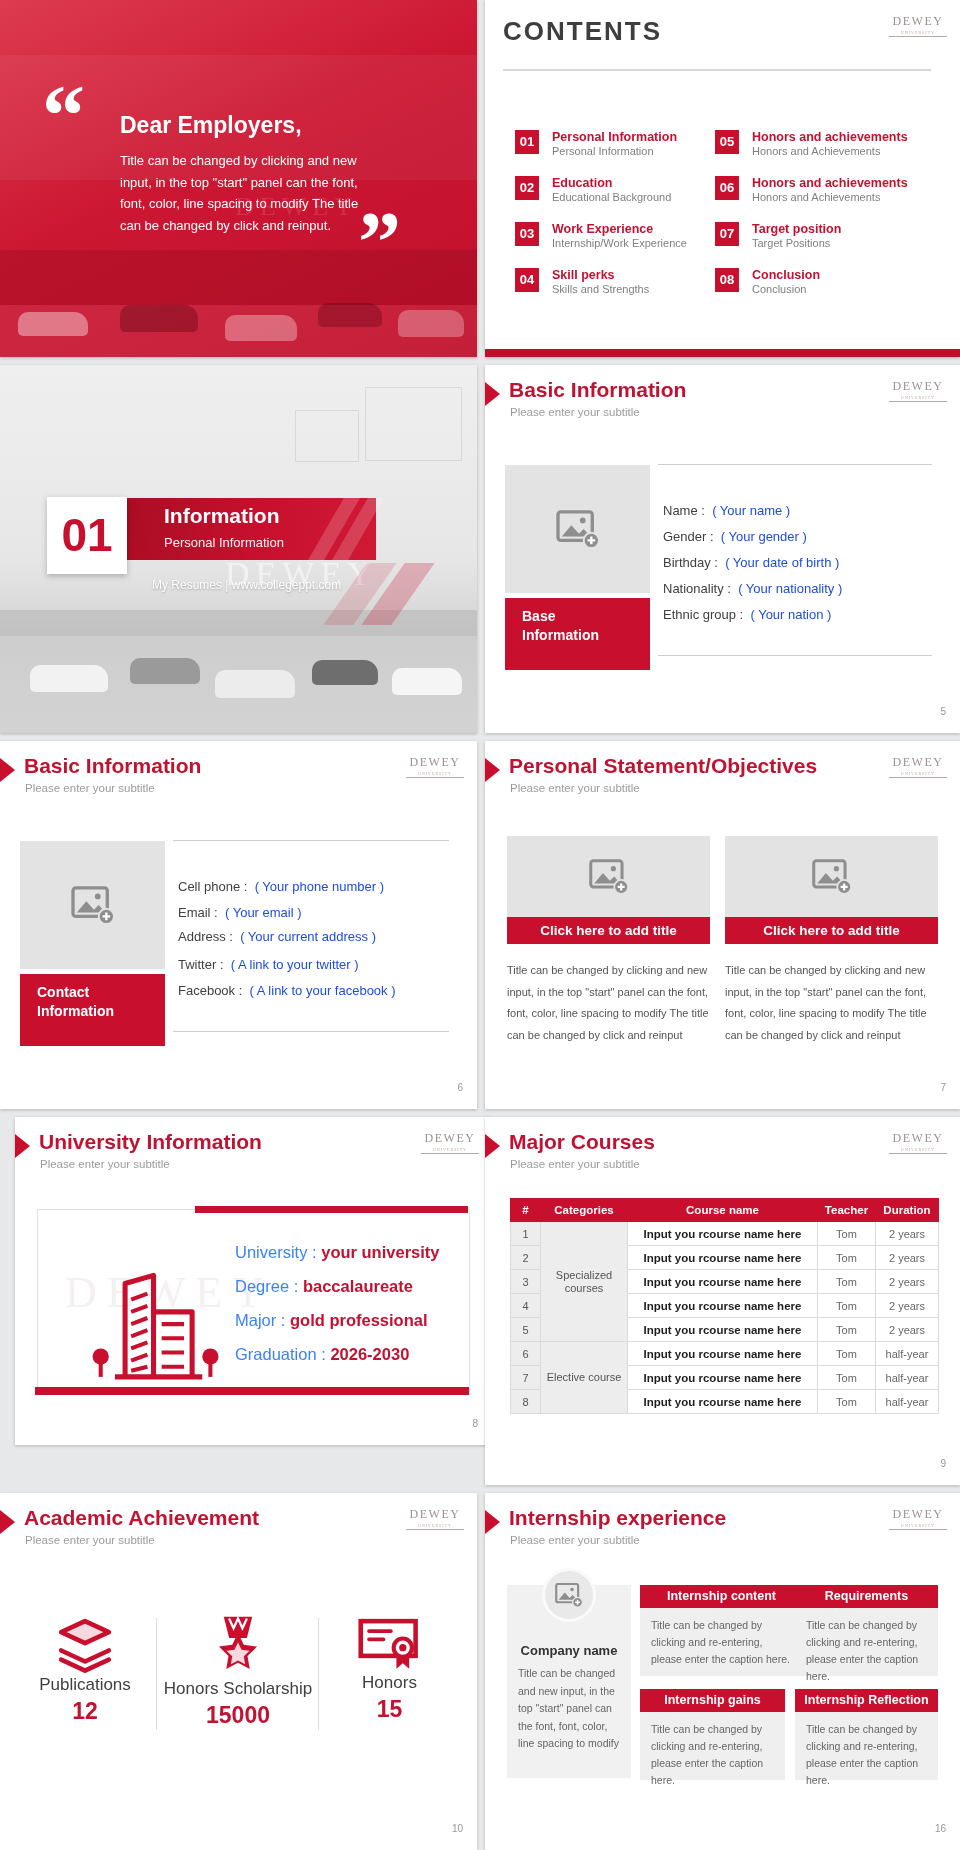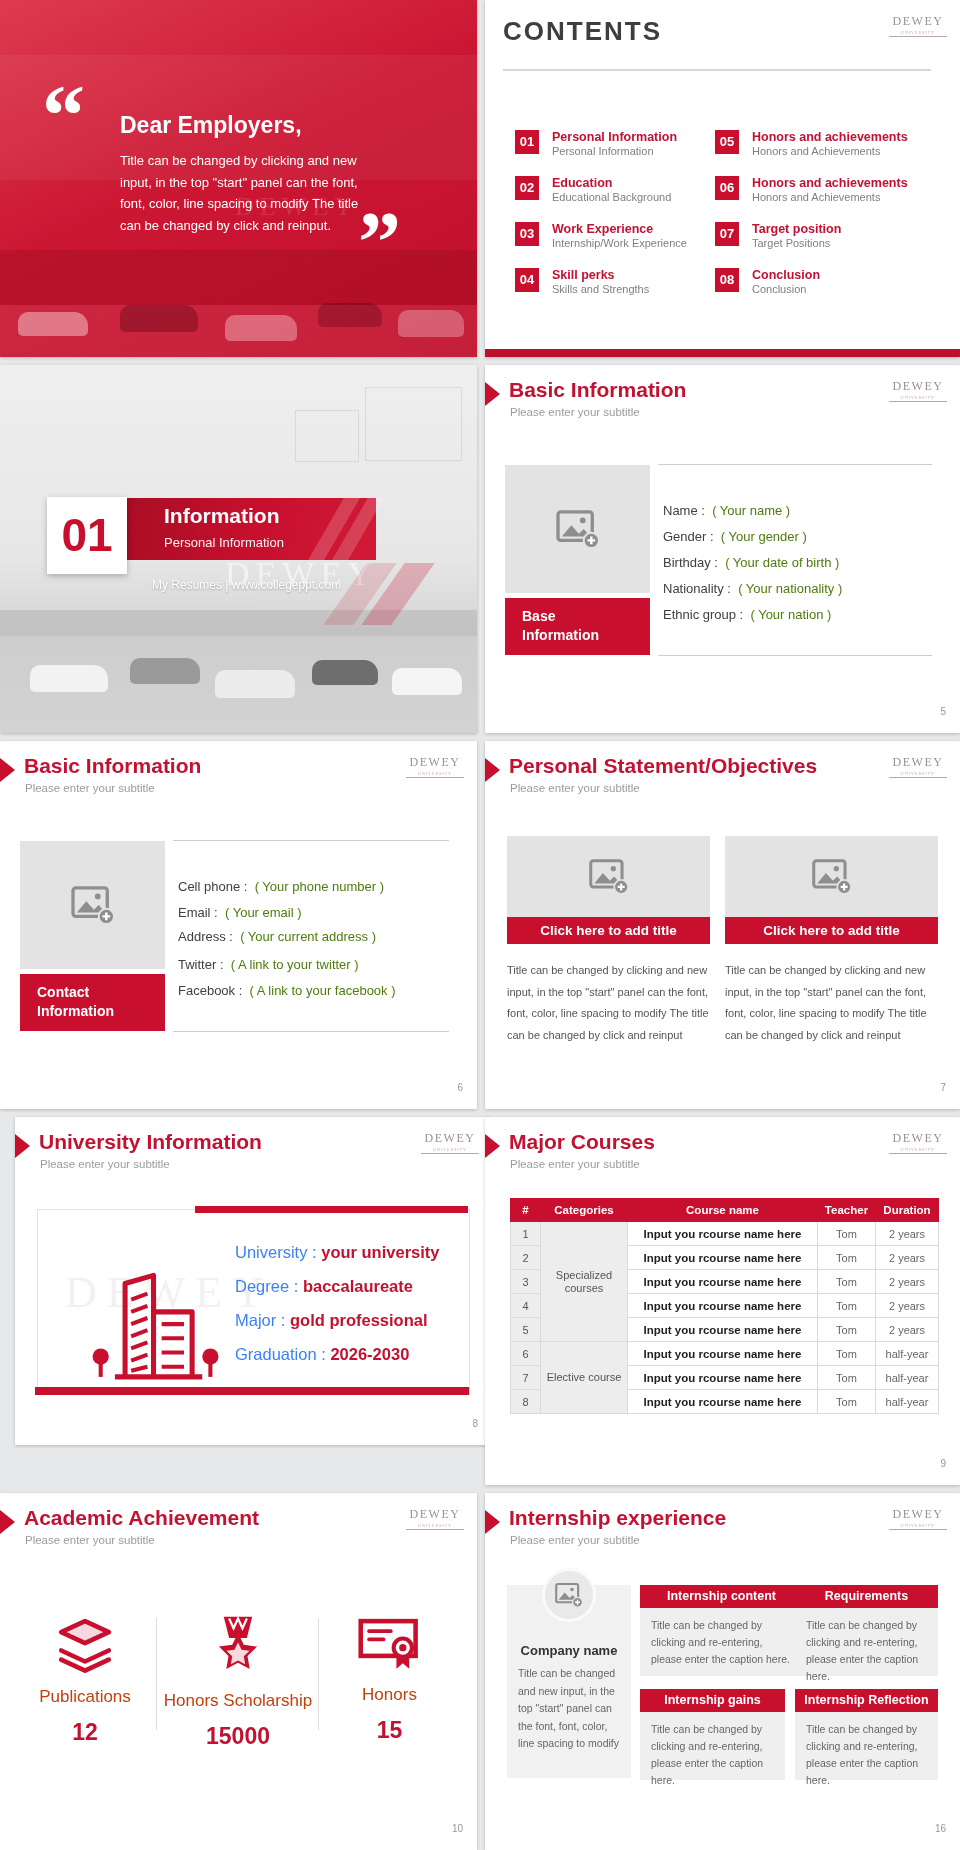--- a/index.html
+++ b/index.html
@@ -53,27 +53,27 @@
   .dv-stripe{position:absolute;top:0;width:16px;height:62px;background:rgba(255,255,255,.18);transform:skewX(-30deg);}
   .dv-num{position:absolute;left:47px;top:132px;width:80px;height:77px;background:#fff;
           box-shadow:0 2px 6px rgba(0,0,0,.25);text-align:center;line-height:77px;
           font-size:46px;font-weight:bold;color:#c8102e;}
   .dv-chev{position:absolute;transform:skewX(-35deg);}
   .dv-cap{position:absolute;left:152px;top:213px;font-size:12px;color:#fff;text-shadow:0 1px 2px rgba(0,0,0,.28);}
 
   
   .ph{background:#e3e3e3;display:flex;align-items:center;justify-content:center;}
   .ph-abs{position:absolute;left:20px;top:100px;width:145px;height:128px;}
-  .red-box{position:absolute;left:20px;top:233px;width:145px;height:57px;background:#c8102e;
+  .red-box{position:absolute;left:20px;top:233px;width:145px;height:72px;background:#c8102e;
            color:#fff;font-weight:bold;font-size:14px;line-height:19px;padding:9px 1px 0 17px;box-sizing:border-box;}
   .red-box span{display:inline-block;width:95px;}
   .hline{position:absolute;height:1px;background:#cdcdcd;}
   .field{position:absolute;left:178px;font-size:13px;white-space:nowrap;}
   .fl{color:#404040;}
-  .fv{color:#4d7c0f;}
+  .fv{color:#1d4ed8;}
 
   
   .stc{position:absolute;top:95px;}
   .stc .ph{height:81px;}
   .stc .bar{height:27px;background:#c8102e;color:#fff;font-size:13.5px;font-weight:bold;
             text-align:center;line-height:27px;}
   .stc .cap{margin-top:16px;font-size:11px;line-height:21.5px;color:#555;}
 
   
   .uni-card{position:absolute;left:22px;top:92px;width:431px;height:184px;background:#fff;border:1px solid #e2e2e2;}
@@ -90,22 +90,22 @@
   .courses th{background:#c8102e;color:#fff;font-size:11.5px;font-weight:bold;height:22px;
               border:1px solid #c8102e;padding:0;}
   .courses td{border:1px solid #dadada;height:23px;text-align:center;padding:0;}
   .courses td.numc{background:#ededed;color:#555;font-size:11px;}
   .courses td.cat{background:#ededed;color:#555;font-size:11px;line-height:13px;}
   .courses td.cname{font-weight:bold;color:#1f1f1f;font-size:11.5px;}
   .courses td.tch,.courses td.dur{color:#666;font-size:11px;}
 
   
   .ach{position:absolute;top:122px;display:flex;flex-direction:column;align-items:center;}
-  .ach .alabel{margin-top:12px;font-size:17px;color:#c2410c;}
-  .ach .aval{margin-top:12px;font-size:23px;font-weight:bold;color:#c21231;}
+  .ach .alabel{margin-top:0;font-size:17px;color:#404040;}
+  .ach .aval{margin-top:3px;font-size:23px;font-weight:bold;color:#c21231;}
   .vdiv{position:absolute;top:125px;width:1px;height:112px;background:#ddd;}
 
   
   .co-card{position:absolute;left:22px;top:92px;width:124px;height:193px;background:#f1f1f1;}
   .co-circle{position:absolute;left:57px;top:75px;width:54px;height:54px;border-radius:50%;
              background:#e9e9e9;border:3px solid #fafafa;display:flex;align-items:center;justify-content:center;box-sizing:border-box;}
   .co-name{position:absolute;left:22px;top:150px;width:124px;text-align:center;font-size:13px;font-weight:bold;color:#333;}
   .co-body{position:absolute;left:33px;top:172px;width:104px;font-size:10.5px;line-height:17.5px;color:#666;}
   .itc{position:absolute;}
   .itc .hd{height:23px;background:#c8102e;color:#fff;font-size:12.5px;font-weight:bold;text-align:center;line-height:23px;}

